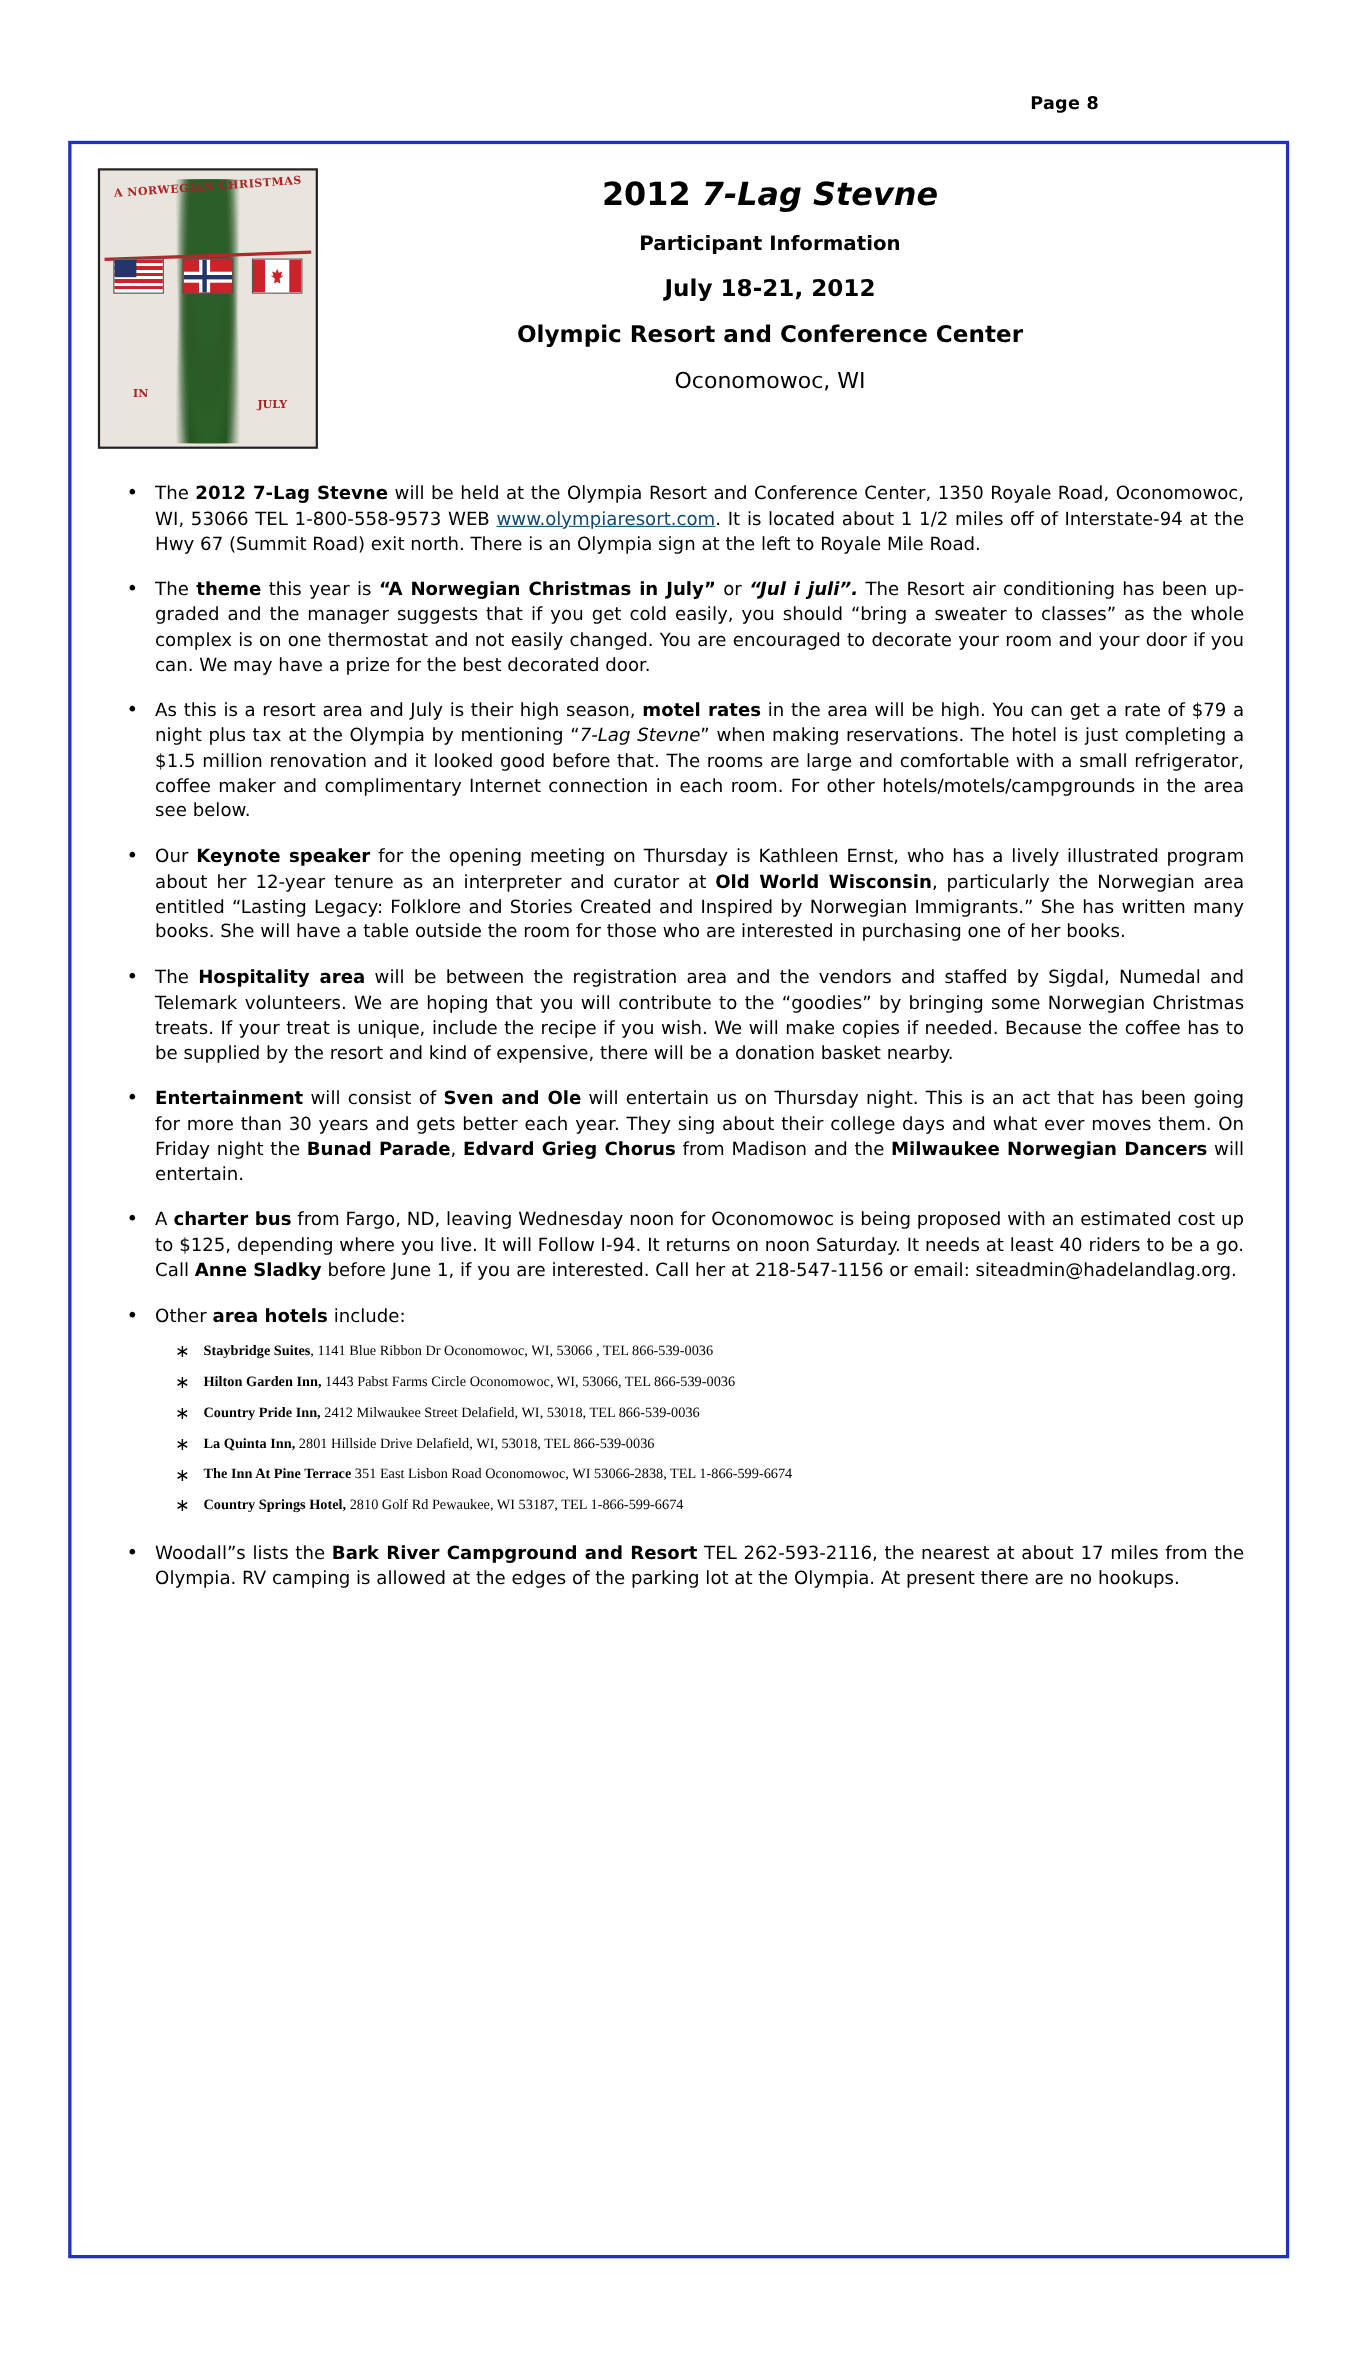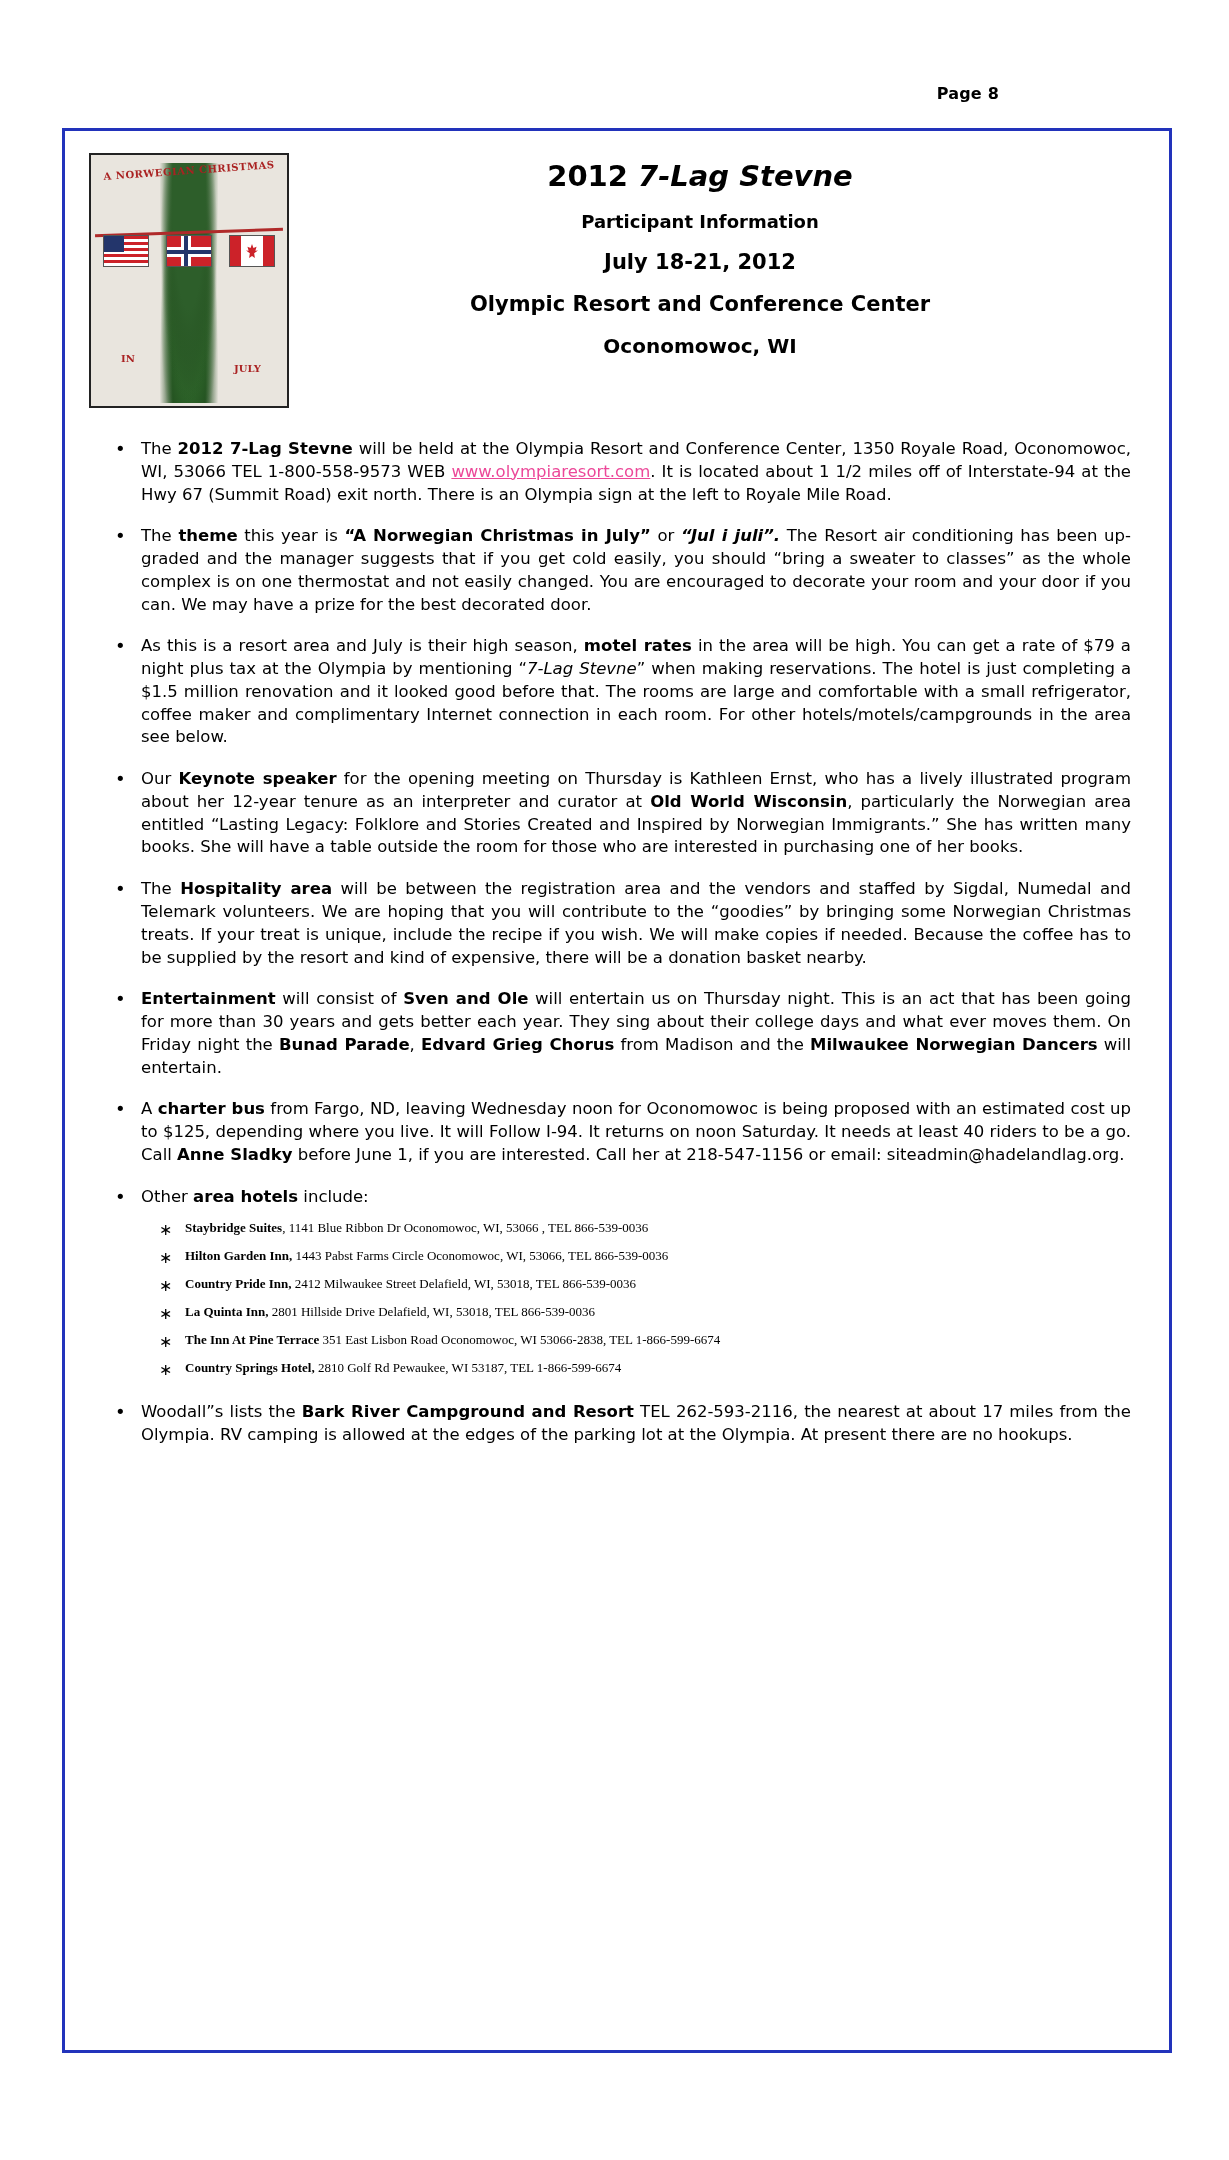--- a/index.html
+++ b/index.html
@@ -228,21 +228,21 @@
   }
   .t4 {
     font-family: "DejaVu Sans", sans-serif;
     font-size: 21px;
     font-weight: bold;
     margin: 0 0 18px 0;
   }
   .t5 {
     font-family: "DejaVu Sans", sans-serif;
     font-size: 20px;
-    font-weight: bold;
+    font-weight: normal;
     margin: 0 0 4px 0;
   }
   .body-content {
     padding: 30px 38px 22px 38px;
   }
   ul.bullets {
     list-style: none;
     margin: 0;
     padding: 0;
   }
@@ -260,21 +260,21 @@
     content: "\2022";
     position: absolute;
     left: 12px;
     top: -1px;
     font-size: 18px;
     line-height: 1.38;
   }
   b, strong { font-weight: bold; }
   i, em { font-style: italic; }
   a.link {
-    color: #ec4899;
+    color: #0c4a6e;
     text-decoration: underline;
   }
   ul.hotels {
     list-style: none;
     margin: 12px 0 0 0;
     padding: 0;
   }
   ul.hotels > li {
     position: relative;
     padding-left: 44px;

